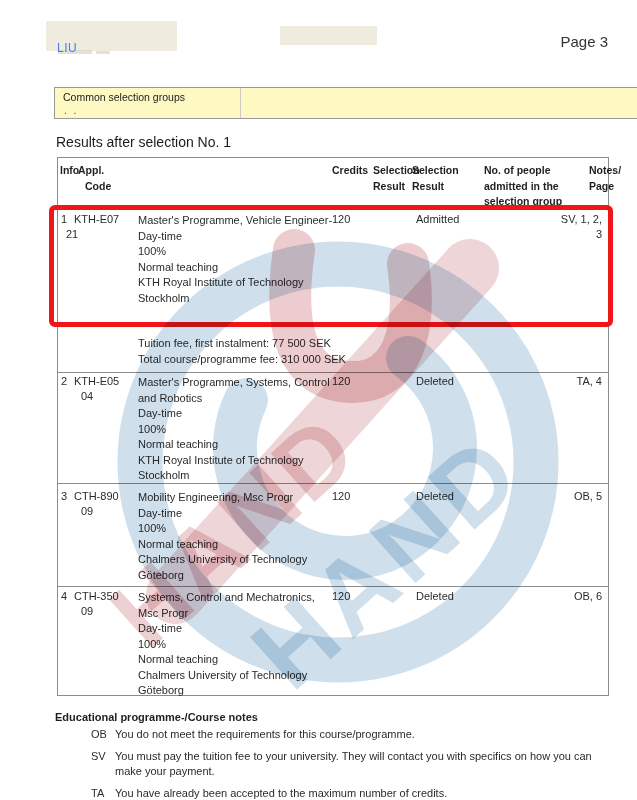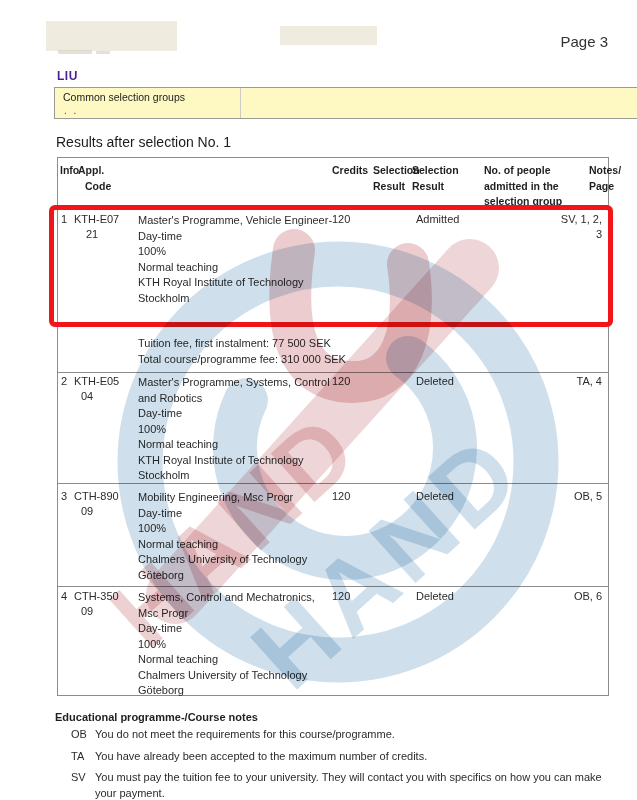--- a/index.html
+++ b/index.html
@@ -1,21 +1,21 @@
 <!DOCTYPE html>
 <html><head>
 <meta charset="utf-8">
 <style>
   html,body{margin:0;padding:0}
   body{width:637px;height:800px;background:#ffffff;position:relative;overflow:hidden;
        font-family:"Liberation Sans",sans-serif;color:#2b2b2b}
   .redact{position:absolute;background:#efecdf}
   .remnant{position:absolute;background:#cfc9b8;opacity:.55;border-radius:1px}
   .pagenum{position:absolute;top:33px;right:29px;font-size:15px;color:#333}
-  .org{position:absolute;left:57px;top:69px;font-size:12px;font-weight:bold;color:#4c1d95;letter-spacing:.5px}
+  .org{position:absolute;left:57px;top:41px;font-size:12px;font-weight:normal;color:#3b82f6;letter-spacing:.5px}
   .common-box{position:absolute;left:54px;top:87px;width:593px;height:32px;
               border:1px solid #9a9a96;box-sizing:border-box;background:#fef9c3}
   .cb-title{position:absolute;left:8px;top:3px;font-size:10.5px;color:#222}
   .cb-value{position:absolute;left:9px;top:17px;font-size:10px;color:#4a4a4a;letter-spacing:2px}
   .cb-div{position:absolute;left:185px;top:0;bottom:0;width:1px;background:#cccbc5}
   .results-title{position:absolute;left:56px;top:134px;font-size:14px;font-weight:normal;color:#1c1c1c}
   .table{position:absolute;left:57px;top:157px;width:552px;height:539px;
          border:1px solid #8c8c8c;box-sizing:border-box;background:#fff}
   .hcell{position:absolute;top:5px;font-weight:bold;font-size:10.5px;line-height:15.5px;
          color:#1f1f1f;white-space:nowrap}
@@ -25,21 +25,21 @@
   .notes-val{right:6px;text-align:right}
   .sep{position:absolute;left:0;right:0;height:1px;background:#8c8c8c}
   .red-rect{position:absolute;left:49px;top:205px;width:564px;height:122px;
             border:5px solid #ef1519;border-radius:6px;box-sizing:border-box;z-index:4}
   .watermark{position:absolute;left:0;top:0;width:637px;height:800px;z-index:5;
              pointer-events:none;mix-blend-mode:multiply}
   .wm{mix-blend-mode:multiply}
   .cnotes-title{position:absolute;left:55px;top:711px;font-size:11px;font-weight:bold;color:#1f1f1f}
   .cnotes{position:absolute;left:55px;top:727px;width:562px;font-size:11px;line-height:15.5px}
   .cnote{display:flex;margin-bottom:6px}
-  .cnote .code{flex:none;width:24px;margin-left:16px}
+  .cnote .code{flex:none;width:24px;margin-left:36px}
   .cnote .txt{width:514px;white-space:normal}
 </style>
 </head>
 <body>
 
 <div class="redact" style="left:46px;top:21px;width:131px;height:30px"></div>
 <div class="redact" style="left:280px;top:26px;width:97px;height:19px"></div>
 <div class="remnant" style="left:58px;top:50px;width:34px;height:4px"></div>
 <div class="remnant" style="left:96px;top:51px;width:14px;height:3px"></div>
 
@@ -80,21 +80,21 @@
     <div>selection group</div>
   </div>
   <div class="hcell" style="left:531px">
     <div>Notes/</div>
     <div>Page</div>
   </div>
   <div class="sep" style="top:47px"></div>
 
   <div class="cell" style="left:3px;top:55px">1</div>
   <div class="cell" style="left:16px;top:55px">KTH-E07</div>
-  <div class="cell" style="left:28px;top:70px">21</div>
+  <div class="cell" style="left:8px;top:70px">21</div>
   <div class="edu" style="top:55px">
     <div>Master's Programme, Vehicle Engineer-</div>
     <div>Day-time</div>
     <div>100%</div>
     <div>Normal teaching</div>
     <div>KTH Royal Institute of Technology</div>
     <div>Stockholm</div>
   </div>
   <div class="cell" style="left:274px;top:55px">120</div>
   <div class="cell" style="left:358px;top:55px">Admitted</div>
@@ -165,20 +165,20 @@
   <text class="wm" transform="translate(292 694) rotate(-42)" font-family="Liberation Sans, sans-serif" font-size="102" font-weight="bold" letter-spacing="6" fill="#cfe0ec">HAND</text>
 </svg>
 
 <div class="cnotes-title">Educational programme-/Course notes</div>
 <div class="cnotes">
   <div class="cnote">
     <div class="code">OB</div>
     <div class="txt">You do not meet the requirements for this course/programme.</div>
   </div>
   <div class="cnote">
+    <div class="code">SV</div>
+    <div class="txt">You must pay the tuition fee to your university. They will contact you with specifics on how you can make your payment.</div>
+  </div>
+  <div class="cnote">
     <div class="code">TA</div>
     <div class="txt">You have already been accepted to the maximum number of credits.</div>
-  </div>
-  <div class="cnote">
-    <div class="code">SV</div>
-    <div class="txt">You must pay the tuition fee to your university. They will contact you with specifics on how you can make your payment.</div>
   </div>
 </div>
 
 </body></html>

